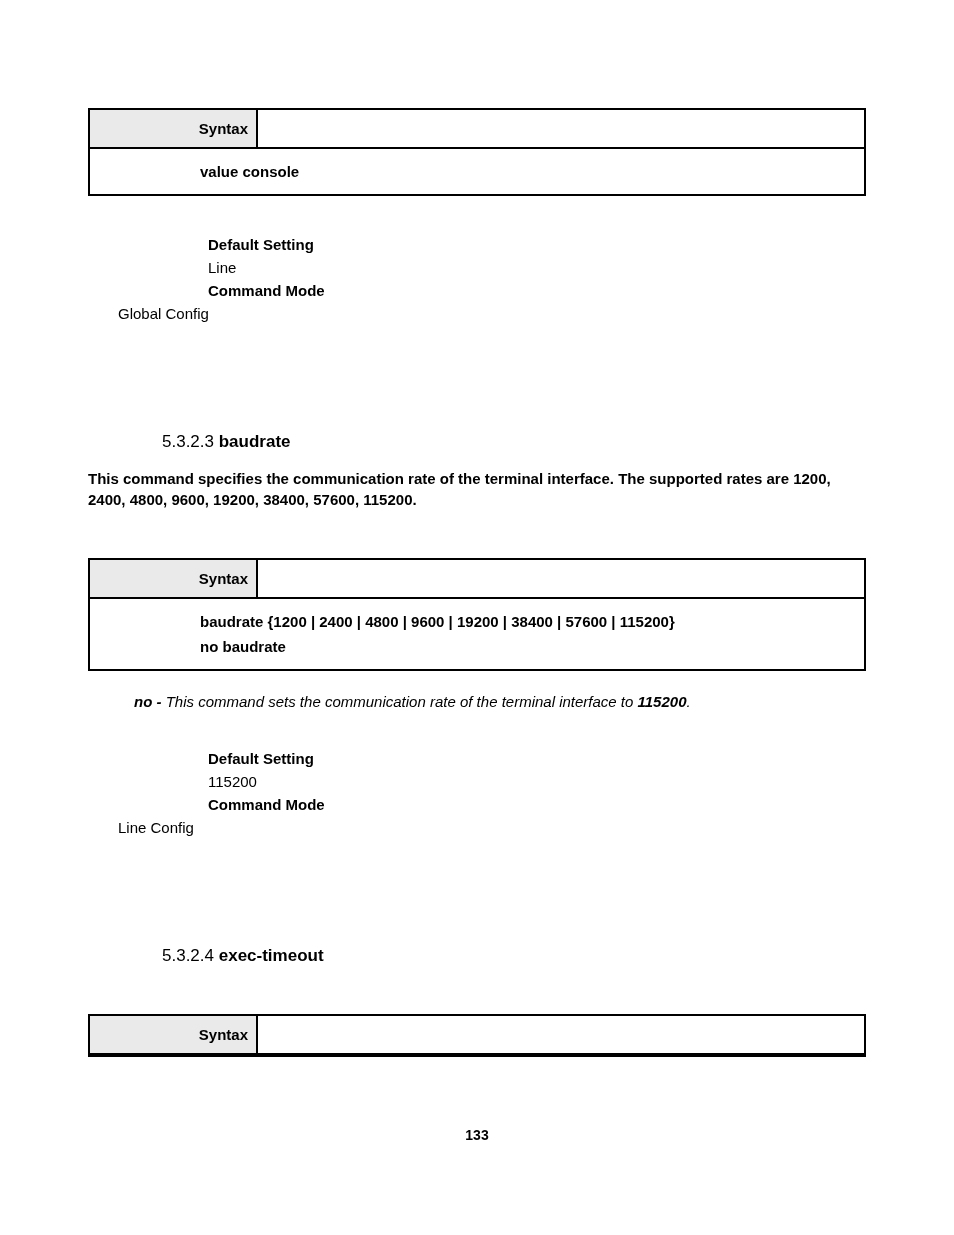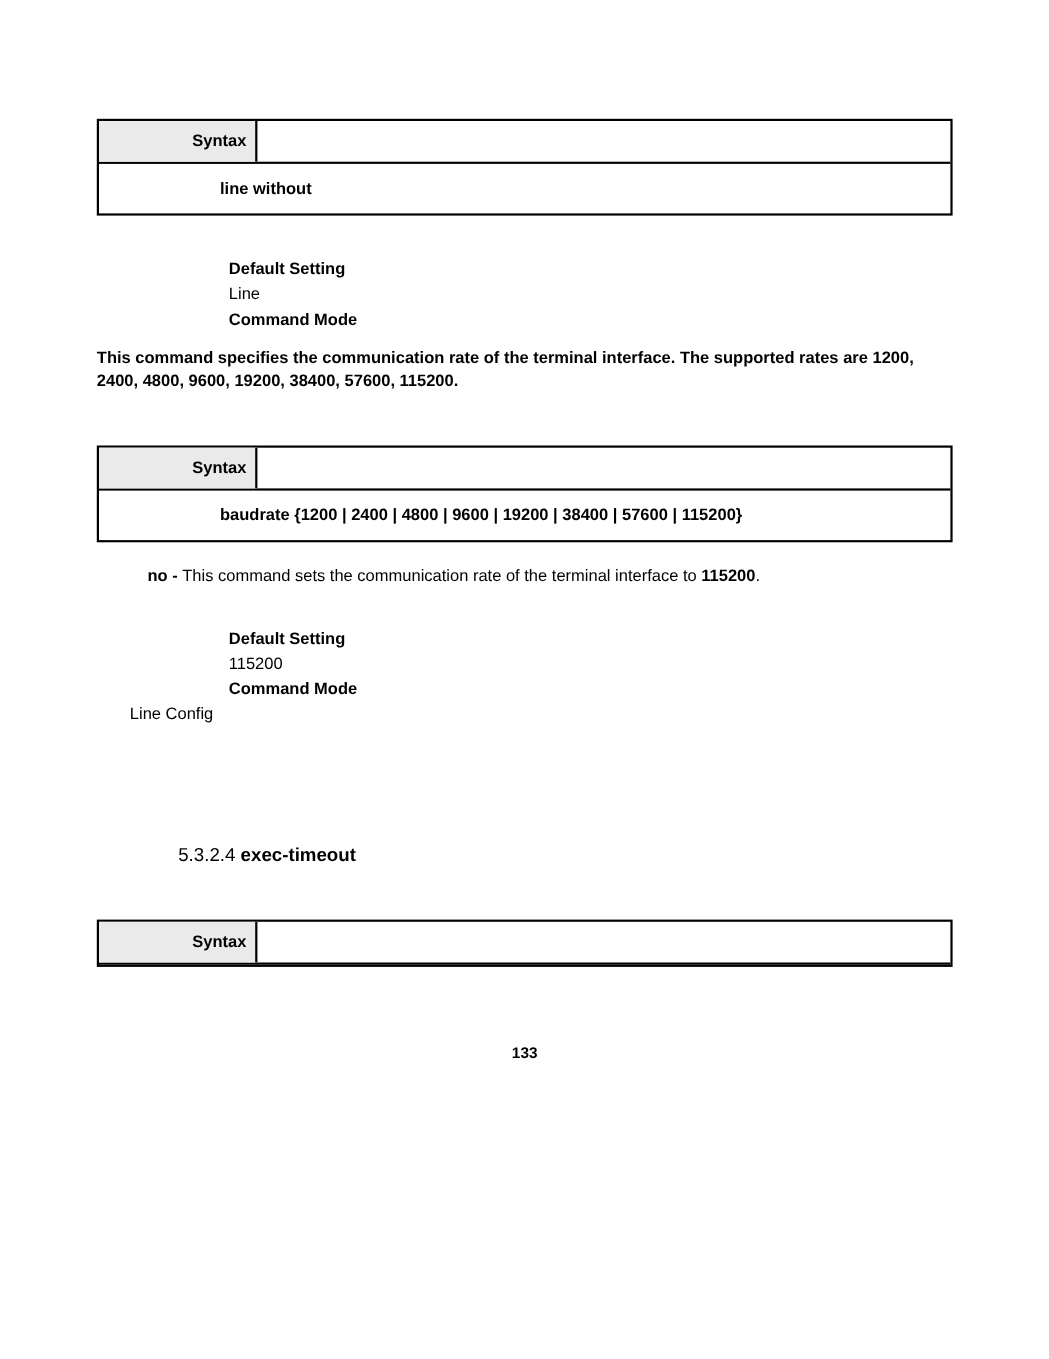--- a/index.html
+++ b/index.html
@@ -2,66 +2,71 @@
 <html><head>
   <meta charset="utf-8">
   <style>
     * { box-sizing: border-box; margin: 0; padding: 0; }
     html, body { width: 954px; background: #fff; font-family: Arial, Helvetica, sans-serif; font-size: 15px; color: #000; }
     .page { width: 954px; padding: 0 0 40px 0; }
     .content { margin: 0 88px; }
     .syntax-box { border: 2px solid #000; margin-top: 108px; }
     .syntax-box.mt60 { margin-top: 48px; }
     .syntax-head { display: flex; border-bottom: 2px solid #000; }
-    .syntax-label-cell { width: 144px; background: #eaeaea; border-right: 2px solid #000; padding: 10px 8px 10px 0; text-align: right; font-weight: bold; }
+    .syntax-label-cell { width: 168px; background: #eaeaea; border-right: 2px solid #000; padding: 10px 8px 10px 0; text-align: right; font-weight: bold; }
     .syntax-body { padding: 10px 8px 10px 110px; font-weight: bold; }
     .syntax-body .line { padding: 4px 0; }
     .indent-block { margin-left: 120px; margin-top: 40px; }
     .indent-block .row { margin: 6px 0; }
     .bold { font-weight: bold; }
     .flush { margin-left: 30px; margin-top: 6px; }
     .section-heading { margin-left: 74px; margin-top: 110px; font-size: 17px; }
     .section-heading .num { font-weight: normal; }
     .section-heading .title { font-weight: bold; }
     .desc { margin-right: 0; margin-top: 16px; line-height: 1.4; font-weight: bold; }
-    .no-line { margin-left: 46px; margin-top: 22px; }
+    .no-line { margin-left: 46px; margin-top: 22px; font-style: italic; }
     .no-line .b { font-weight: bold; }
     .pgnum { text-align: center; font-weight: bold; margin-top: 70px; font-size: 14px; }
   </style>
 </head>
 <body>
 
 <div class="page">
   <div class="content">
 
     <div class="syntax-box">
       <div class="syntax-head">
         <div class="syntax-label-cell">Syntax</div>
         <div></div>
       </div>
       <div class="syntax-body">
-        <div class="line">line without</div>
+        <div class="line">value console</div>
       </div>
     </div>
 
     <div class="indent-block">
       <div class="row bold">Default Setting</div>
       <div class="row">Line</div>
       <div class="row bold">Command Mode</div>
     </div>
+    <div class="flush">Global Config</div>
 
+    <div class="section-heading">
+      <span class="num">5.3.2.3 </span><span class="title">baudrate</span>
+    </div>
     <div class="desc">This command specifies the communication rate of the terminal interface. The supported rates are 1200, 2400, 4800, 9600, 19200, 38400, 57600, 115200.</div>
 
     <div class="syntax-box mt60">
       <div class="syntax-head">
         <div class="syntax-label-cell">Syntax</div>
         <div></div>
       </div>
       <div class="syntax-body">
         <div class="line">baudrate {1200 | 2400 | 4800 | 9600 | 19200 | 38400 | 57600 | 115200}</div>
+        <div class="line">no baudrate</div>
       </div>
     </div>
 
     <div class="no-line">
       <span class="b">no - </span><span>This command sets the communication rate of the terminal interface to </span><span class="b">115200</span><span>.</span>
     </div>
 
     <div class="indent-block">
       <div class="row bold">Default Setting</div>
       <div class="row">115200</div>

